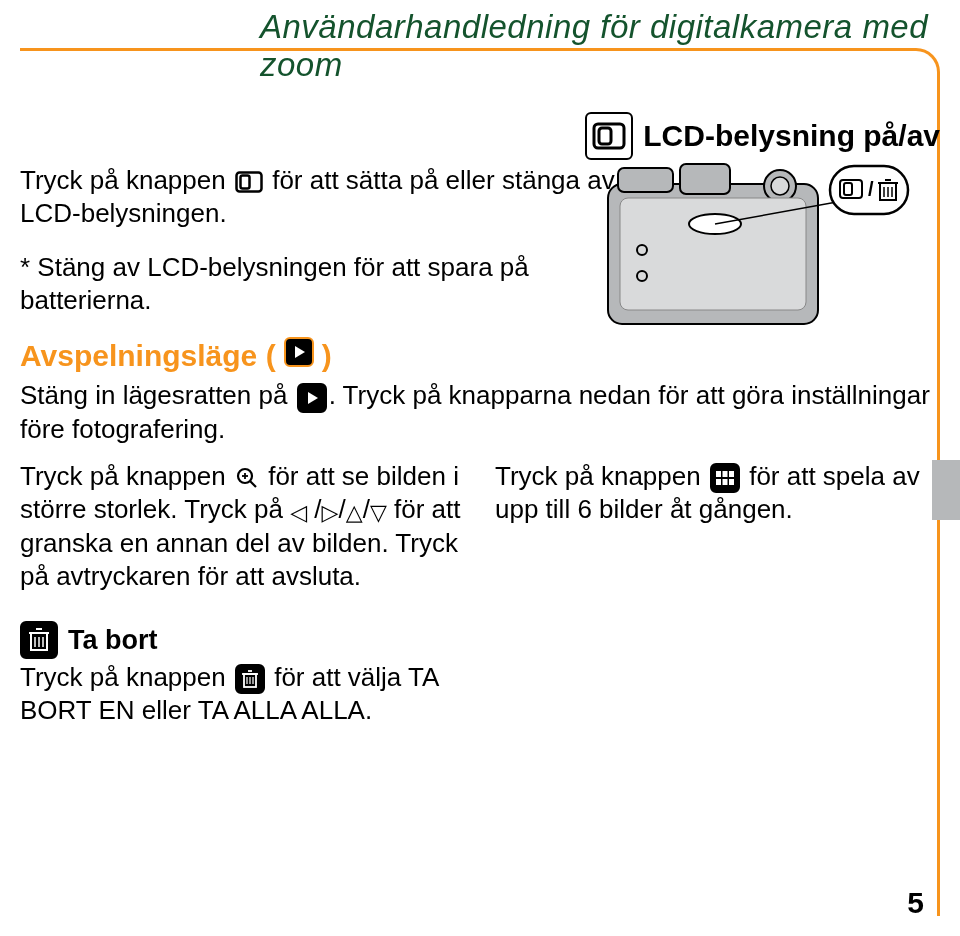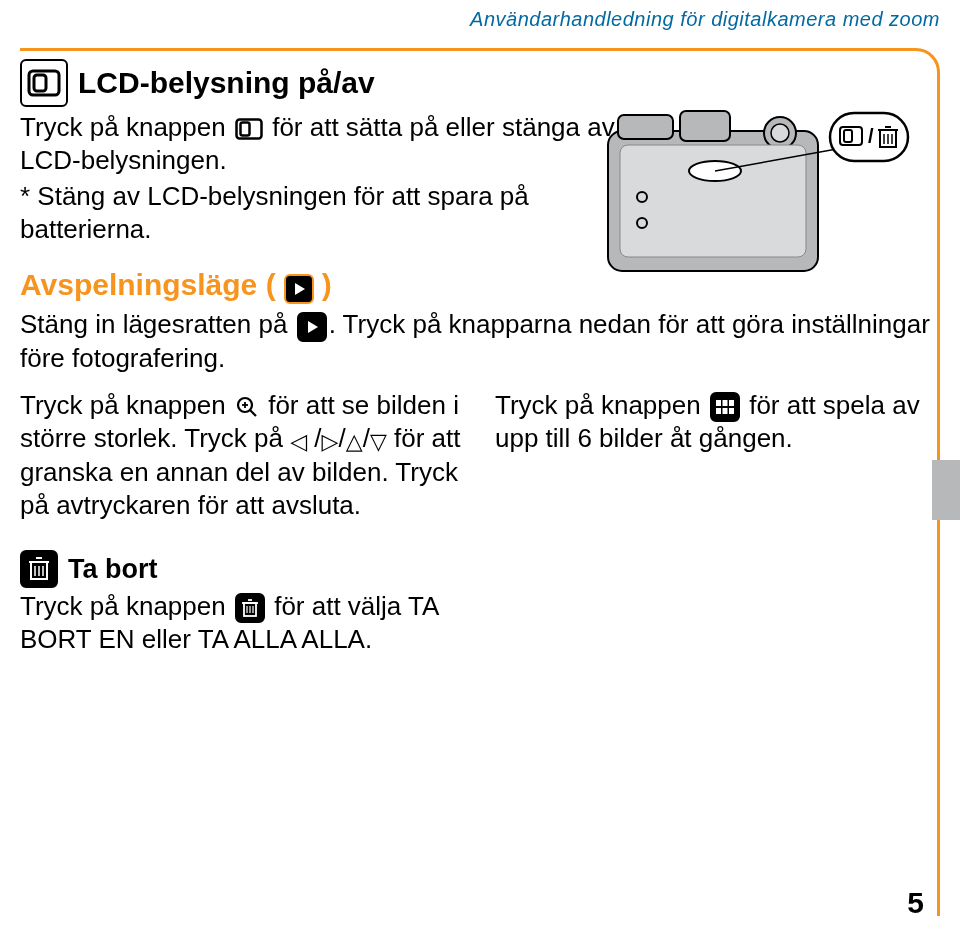--- a/index.html
+++ b/index.html
@@ -6,24 +6,24 @@
   body {
     width: 960px;
     height: 936px;
     background: #fff;
     font-family: "Trebuchet MS", "Lucida Grande", sans-serif;
     color: #000;
     position: relative;
     padding: 8px 20px 20px 20px;
   }
   .doc-title {
-    color: #0369a1;
+    color: #14532d;
     font-style: italic;
-    font-size: 20px;
-    text-align: right;
+    font-size: 33px;
+    text-align: left;
     margin-left: 240px;
     margin-bottom: 12px;
     letter-spacing: 0.5px;
   }
   .page-frame {
     position: absolute;
     top: 48px;
     right: 20px;
     bottom: 20px;
     border-top: 3px solid #f7941d;
@@ -36,40 +36,41 @@
     position: relative;
     padding-top: 10px;
   }
   .sec-heading {
     font-weight: bold;
     font-size: 30px;
     display: flex;
     align-items: center;
     gap: 10px;
     margin: 6px 0 4px 0;
+    justify-content: flex-end;
   }
   .sub-heading {
     font-weight: bold;
     font-size: 27px;
     display: flex;
     align-items: center;
     gap: 10px;
     margin: 10px 0 2px 0;
   }
   .body-text {
     font-size: 26px;
     line-height: 1.28;
     font-weight: 400;
   }
   .body-text.orange-heading {
     color: #f7941d;
     font-weight: bold;
     font-size: 30px;
     display: flex;
-    align-items: flex-end;
+    align-items: flex-start;
     gap: 8px;
     margin: 20px 0 4px 0;
   }
   .two-col {
     display: flex;
     gap: 30px;
     margin-top: 14px;
   }
   .col { flex: 1; }
   .inline-icon {
@@ -179,21 +180,21 @@
     <span>LCD-belysning på/av</span>
   </div>
   <div class="body-text top-block">
     <span>Tryck på knappen </span><span class="inline-icon">
         <svg width="28" height="22" viewBox="0 0 28 22">
           <rect x="1.5" y="1.5" width="25" height="19" rx="3" fill="none" stroke="#000" stroke-width="2.5"></rect>
           <rect x="5.5" y="4.5" width="9" height="13" rx="2" fill="none" stroke="#000" stroke-width="2.5"></rect>
         </svg>
       </span><span> för att sätta på eller stänga av LCD-belysningen.</span>
   </div>
-  <div class="body-text top-block" style="margin-top:2px">* Stäng av LCD-belysningen för att spara på batterierna.</div>
+  <div class="body-text top-block" style="margin-top:20px">* Stäng av LCD-belysningen för att spara på batterierna.</div>
 
   <div class="body-text orange-heading">
     <span>Avspelningsläge (</span>
       <span class="icon-box sm filled" style="border-color:#f7941d">
         <span class="icon-play-sm"></span>
       </span>
       <span>)</span>
   </div>
   <div class="body-text">
     <span>Stäng in lägesratten på </span><span class="inline-icon icon-box sm filled">

